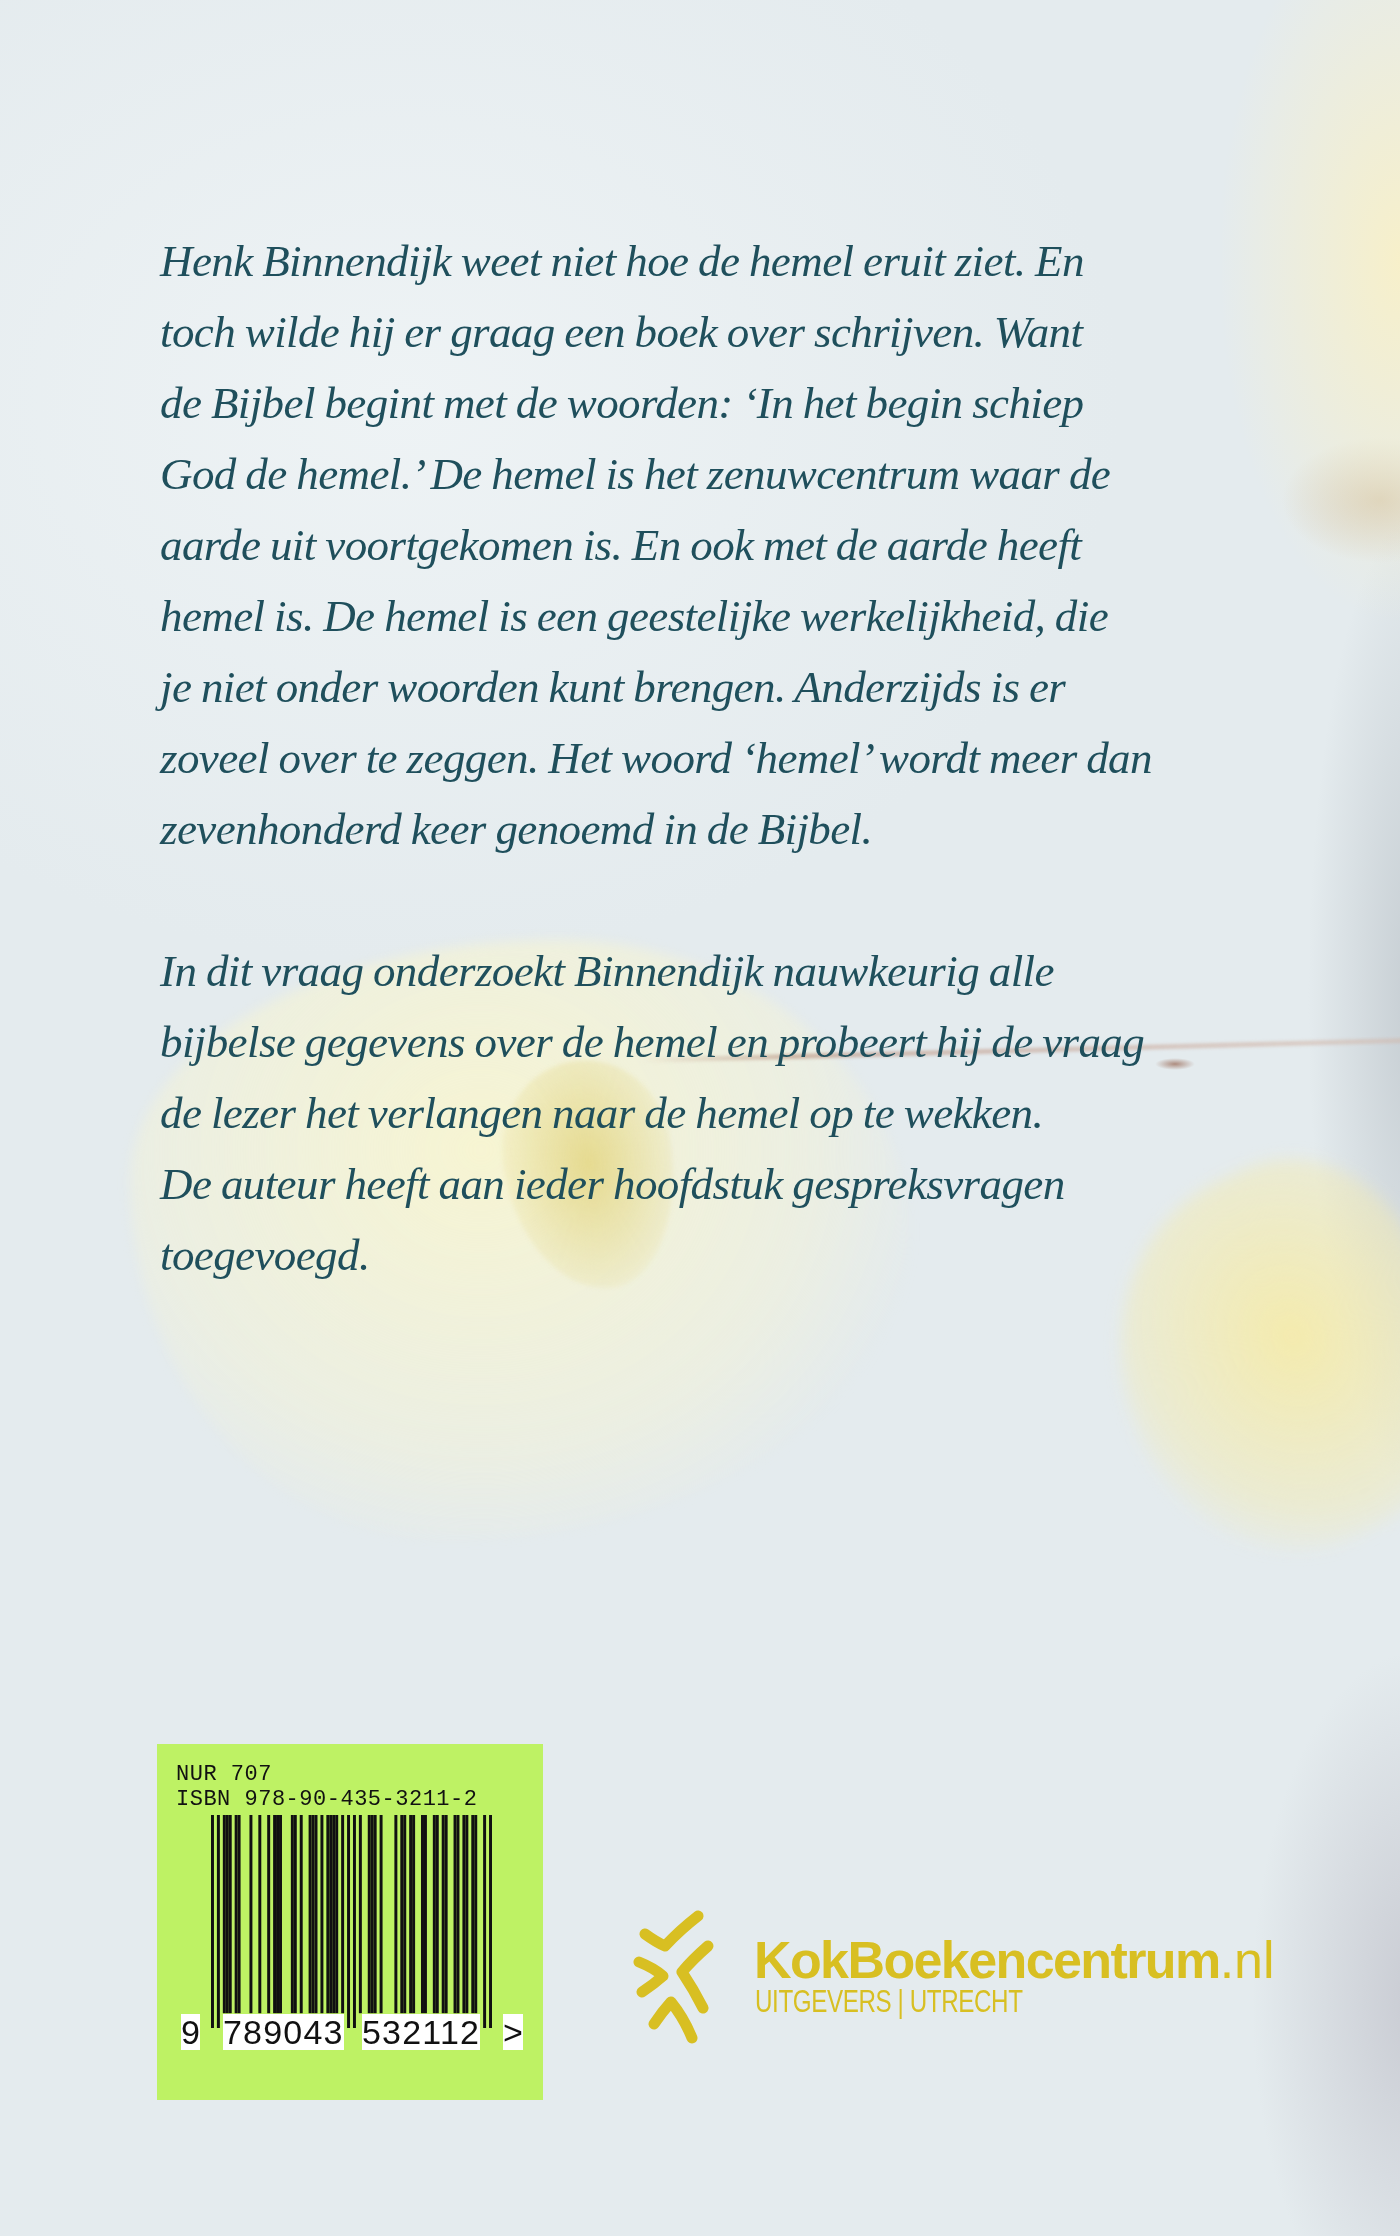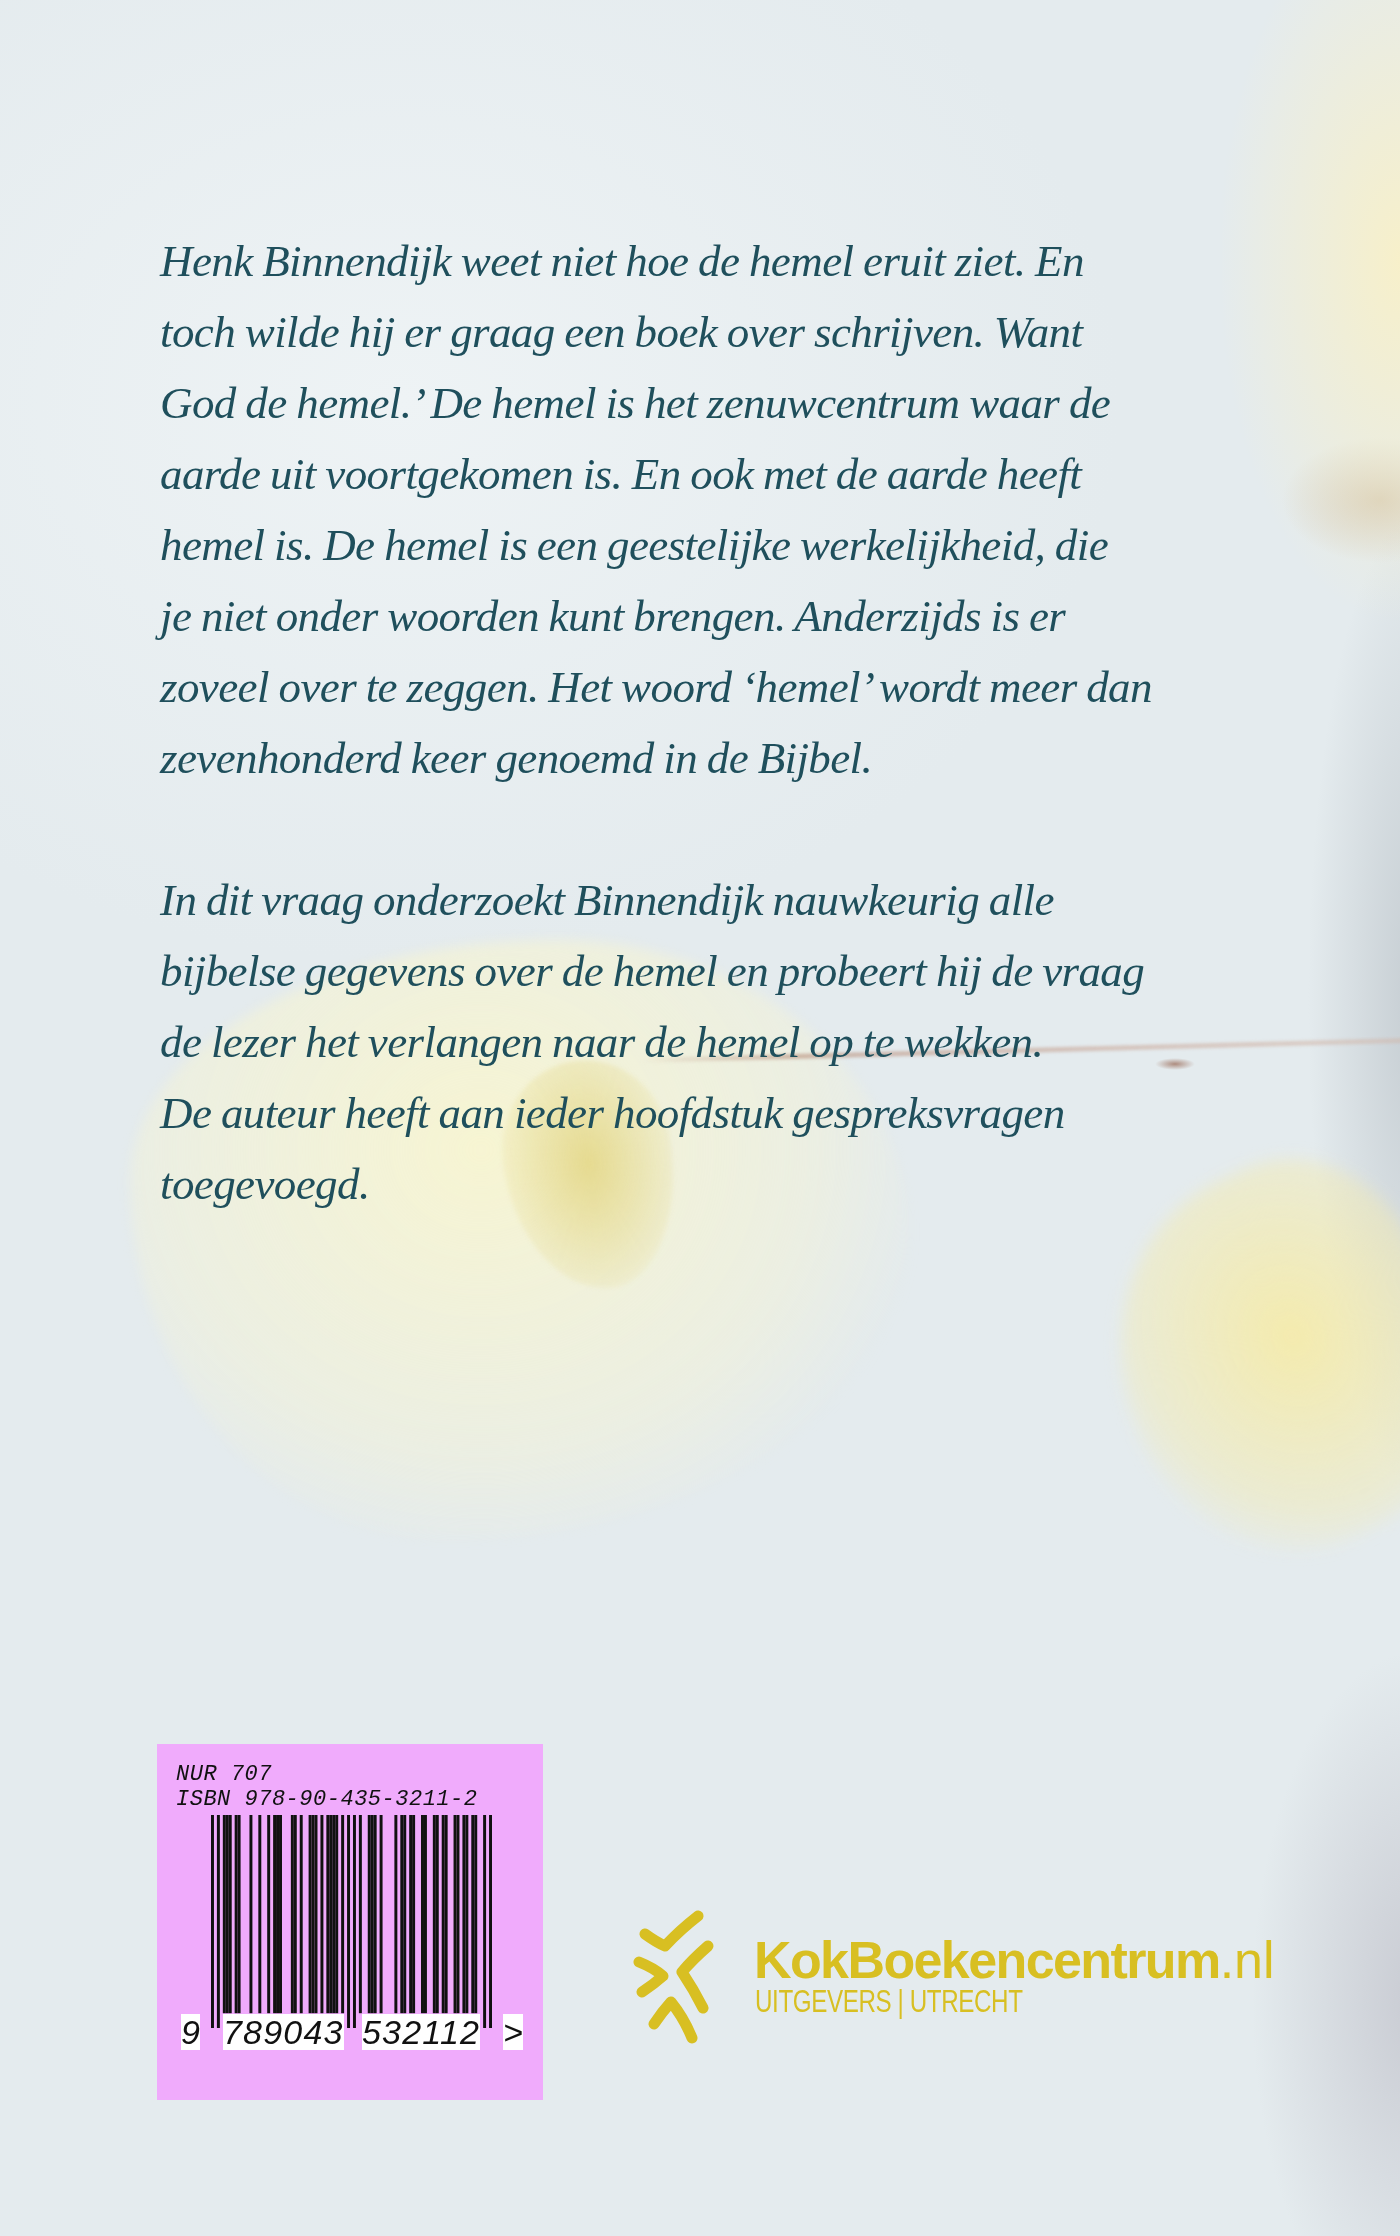--- a/index.html
+++ b/index.html
@@ -54,22 +54,21 @@
     color: #1f4f5c;
     font-size: 45px; line-height: 71px;
     letter-spacing: -0.6px; word-spacing: -1px;
   }
   .blurb p { margin: 0; font-style: italic; }
   .blurb .line { display: block; white-space: nowrap; }
   .blurb p + p { margin-top: 71px; }
 
   .barcode-box {
     position: absolute; left: 157px; top: 1744px; width: 386px; height: 356px;
-    background: #f0abfc;
-    font-style: italic;
+    background: #bef264;
   }
   .barcode-meta {
     position: absolute; left: 19px; top: 18px;
     font-family: "Liberation Mono", "DejaVu Sans Mono", monospace;
     font-size: 22px; line-height: 25px; color: #111;
     letter-spacing: 0.5px;
   }
   .barcode-bars { position: absolute; left: 54px; top: 71px; width: 281px; height: 213px; }
   .barcode-digits {
     position: absolute; top: 270px; left: 0; width: 386px; height: 36px;
@@ -103,20 +102,21 @@
   <div class="leaf-right"></div>
   <div class="branch"></div>
   <div class="branch-knot"></div>
   <div class="leaf-gold"></div>
 </div>
 
 <div class="blurb">
   <p>
     <span class="line">Henk Binnendijk weet niet hoe de hemel eruit ziet. En</span>
     <span class="line">toch wilde hij er graag een boek over schrijven. Want</span>
+    <span class="line">de Bijbel begint met de woorden: ‘In het begin schiep</span>
     <span class="line">God de hemel.’ De hemel is het zenuwcentrum waar de</span>
     <span class="line">aarde uit voortgekomen is. En ook met de aarde heeft</span>
     <span class="line">hemel is. De hemel is een geestelijke werkelijkheid, die</span>
     <span class="line">je niet onder woorden kunt brengen. Anderzijds is er</span>
     <span class="line">zoveel over te zeggen. Het woord ‘hemel’ wordt meer dan</span>
     <span class="line">zevenhonderd keer genoemd in de Bijbel.</span>
   </p>
   <p>
     <span class="line">In dit vraag onderzoekt Binnendijk nauwkeurig alle</span>
     <span class="line">bijbelse gegevens over de hemel en probeert hij de vraag</span>

